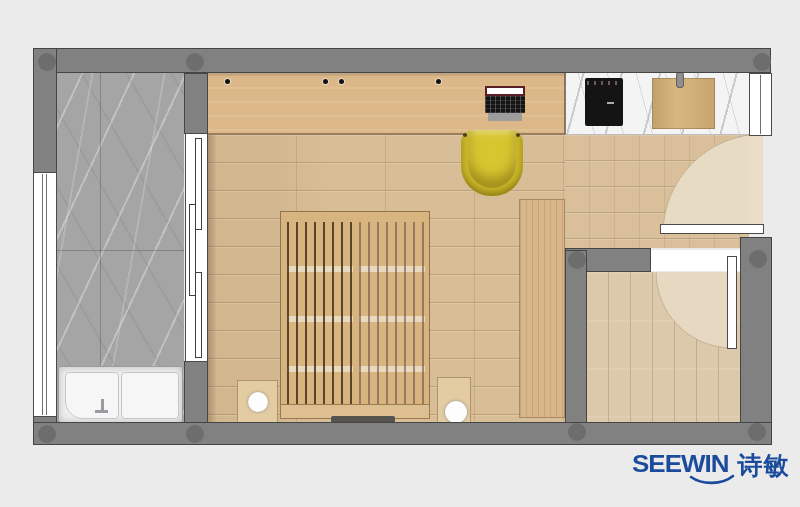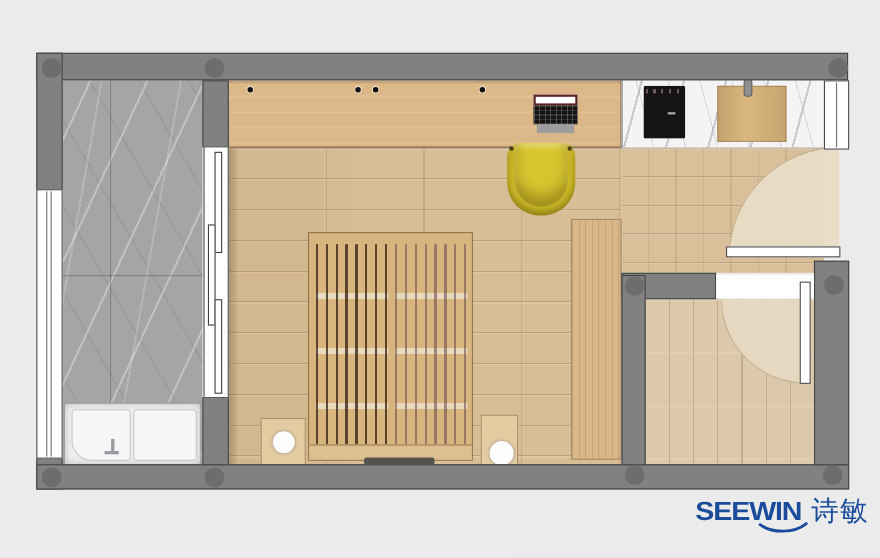--- a/index.html
+++ b/index.html
@@ -80,21 +80,21 @@
   .board{background:var(--board,#d9b77f);background-image:linear-gradient(90deg, rgba(120,85,45,.22), rgba(0,0,0,0) 40%, rgba(120,85,45,.18));border:1px solid rgba(120,90,55,.4);}
   .handle{background:#8f8f8f;border:1px solid #5f5f5f;border-radius:3px;}
   .tub{background:var(--tub,#f1f1f1);border:1px solid #9b9b9b;border-radius:3px;
     box-shadow:inset 0 0 8px rgba(150,150,150,.6);}
   .tub-inner{position:absolute;border:1px solid #c6c6c6;background:#f6f6f6;}
   .faucet{position:absolute;background:#9a9aa0;}
   .shadow-strip{position:absolute;z-index:2;background:linear-gradient(90deg, rgba(80,60,40,.30), rgba(0,0,0,0));}
   
   .logo{position:absolute;z-index:10;display:flex;align-items:flex-start;gap:9px;}
   .logo-latin{color:var(--logoBlue,#1b4c9c);font-weight:bold;font-size:26px;line-height:22px;letter-spacing:-1px;transform:scaleY(.92);}
-  .logo-cjk{color:var(--logoBlue,#1b4c9c);font-weight:normal;font-size:25px;line-height:24px;letter-spacing:1px;}
+  .logo-cjk{color:var(--logoBlue,#1b4c9c);font-weight:bold;font-size:25px;line-height:24px;letter-spacing:1px;}
   .swoosh{position:absolute;left:56px;top:21px;}
 </style>
 </head>
 <body>
 
 <div class="stage">
 
   <div class="floor bath-floor" style="left:57px;top:73px;width:127px;height:350px;"></div>
   <div class="seam" style="left:100px;top:73px;width:1px;height:293px;"></div>
   <div class="seam" style="left:57px;top:250px;width:127px;height:1px;"></div>

